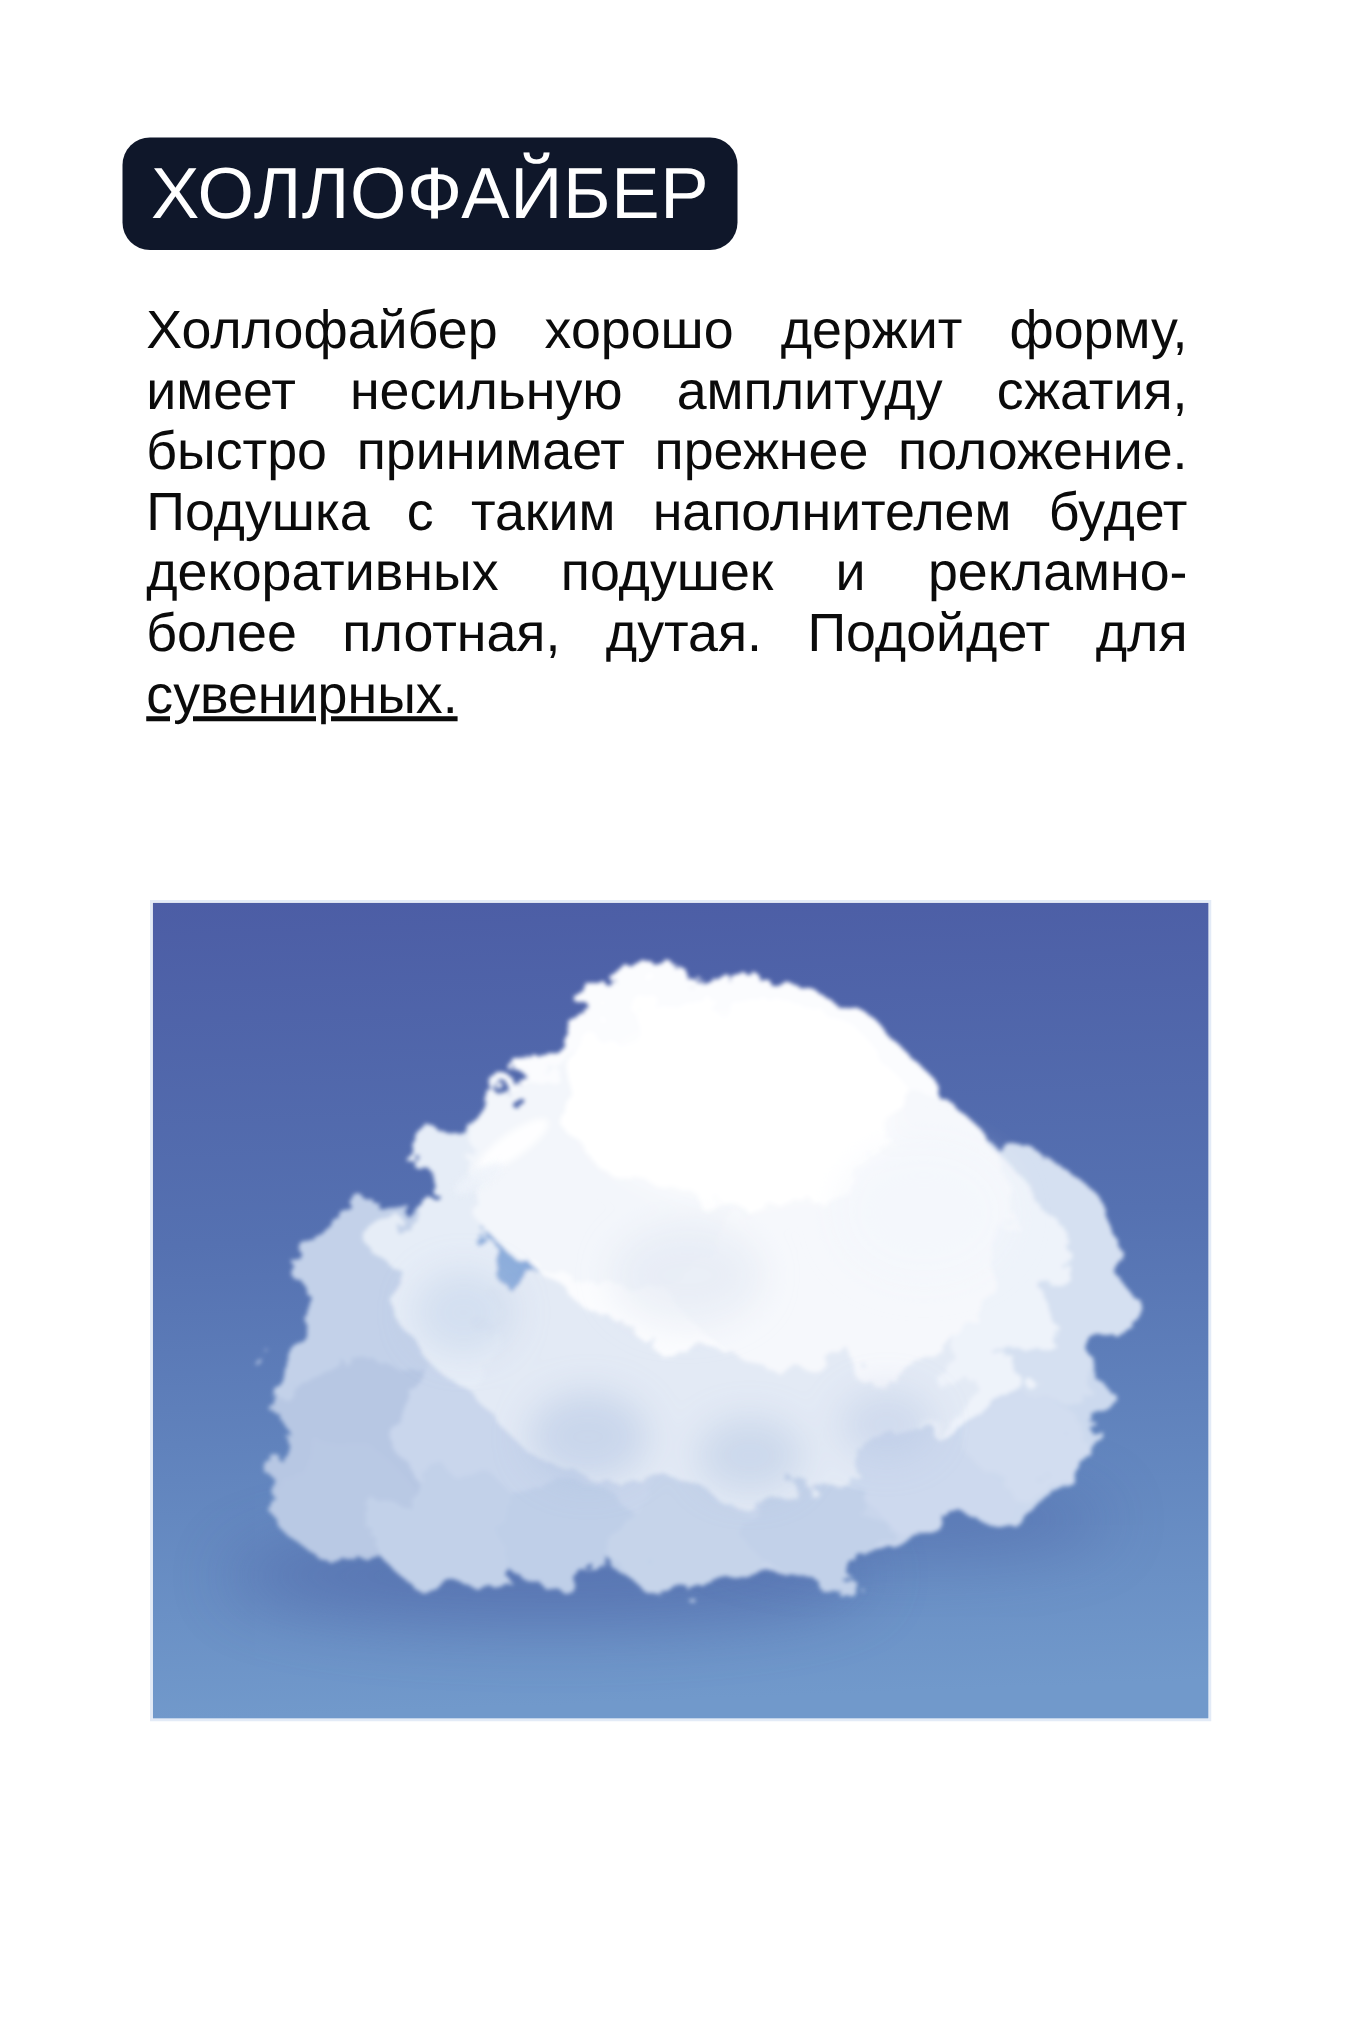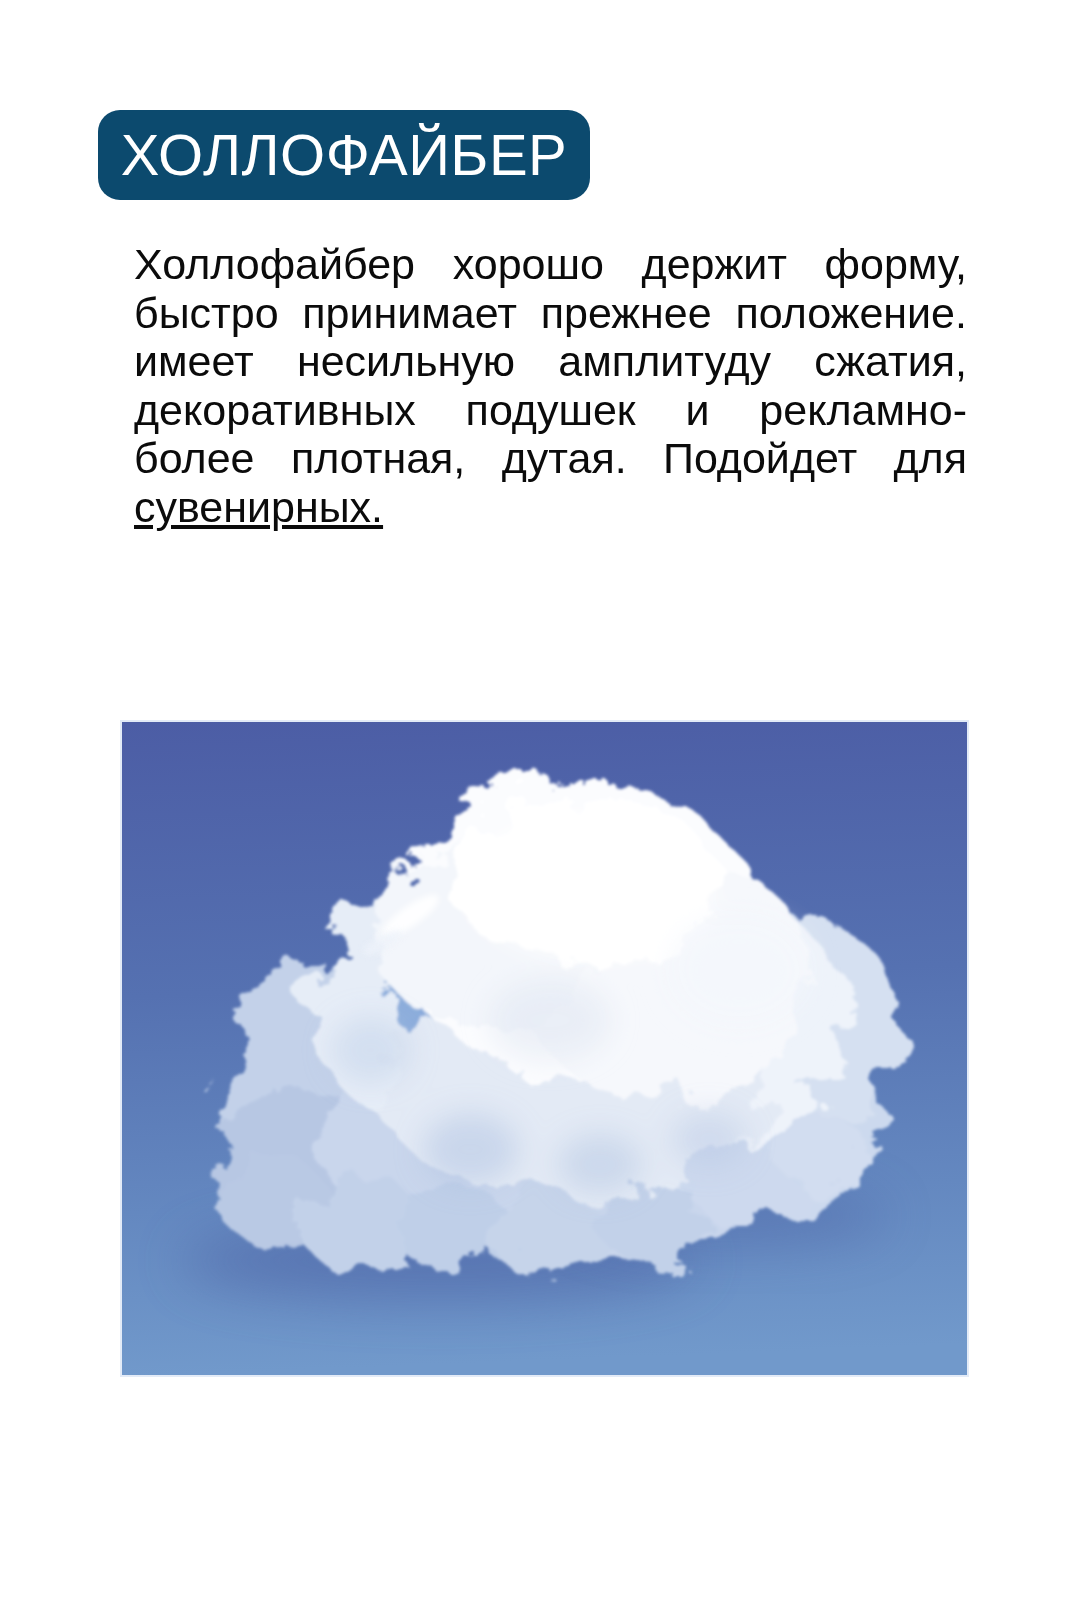--- a/index.html
+++ b/index.html
@@ -15,35 +15,35 @@
     background: #ffffff;
     overflow: hidden;
   }
   .badge {
     position: absolute;
     left: 98px;
     top: 110px;
     width: 492px;
     height: 90px;
     border-radius: 22px;
-    background: #0c4a6e;
+    background: #0f172a;
     display: flex;
     align-items: center;
     justify-content: center;
   }
   .badge-text {
     color: #ffffff;
     font-size: 58px;
     line-height: 1;
     letter-spacing: 0.5px;
     white-space: nowrap;
   }
   .paragraph {
     position: absolute;
-    left: 134px;
+    left: 117px;
     top: 240px;
     width: 833px;
     color: #0b0b0b;
     font-size: 43px;
     line-height: 48.6px;
   }
   .tline {
     text-align: justify;
     text-align-last: justify;
     white-space: normal;
@@ -73,22 +73,23 @@
 <body>
 
 <div class="page">
 
   <div class="badge">
     <span class="badge-text">ХОЛЛОФАЙБЕР</span>
   </div>
 
   <div class="paragraph">
     <div class="tline">Холлофайбер хорошо держит форму,</div>
+    <div class="tline">имеет несильную амплитуду сжатия,</div>
     <div class="tline">быстро принимает прежнее положение.</div>
-    <div class="tline">имеет несильную амплитуду сжатия,</div>
+    <div class="tline">Подушка с таким наполнителем будет</div>
     <div class="tline">декоративных подушек и рекламно-</div>
     <div class="tline">более плотная, дутая. Подойдет для</div>
     <div class="tline">сувенирных.</div>
   </div>
 
   <figure class="photo" aria-label="Белый пушистый комок холлофайбера на синем фоне">
     <svg viewBox="0 0 849 657" preserveAspectRatio="none" role="img">
       <defs>
         <linearGradient id="sky" x1="0" y1="0" x2="0.05" y2="1">
           <stop offset="0" stop-color="#4c5da5"></stop>

